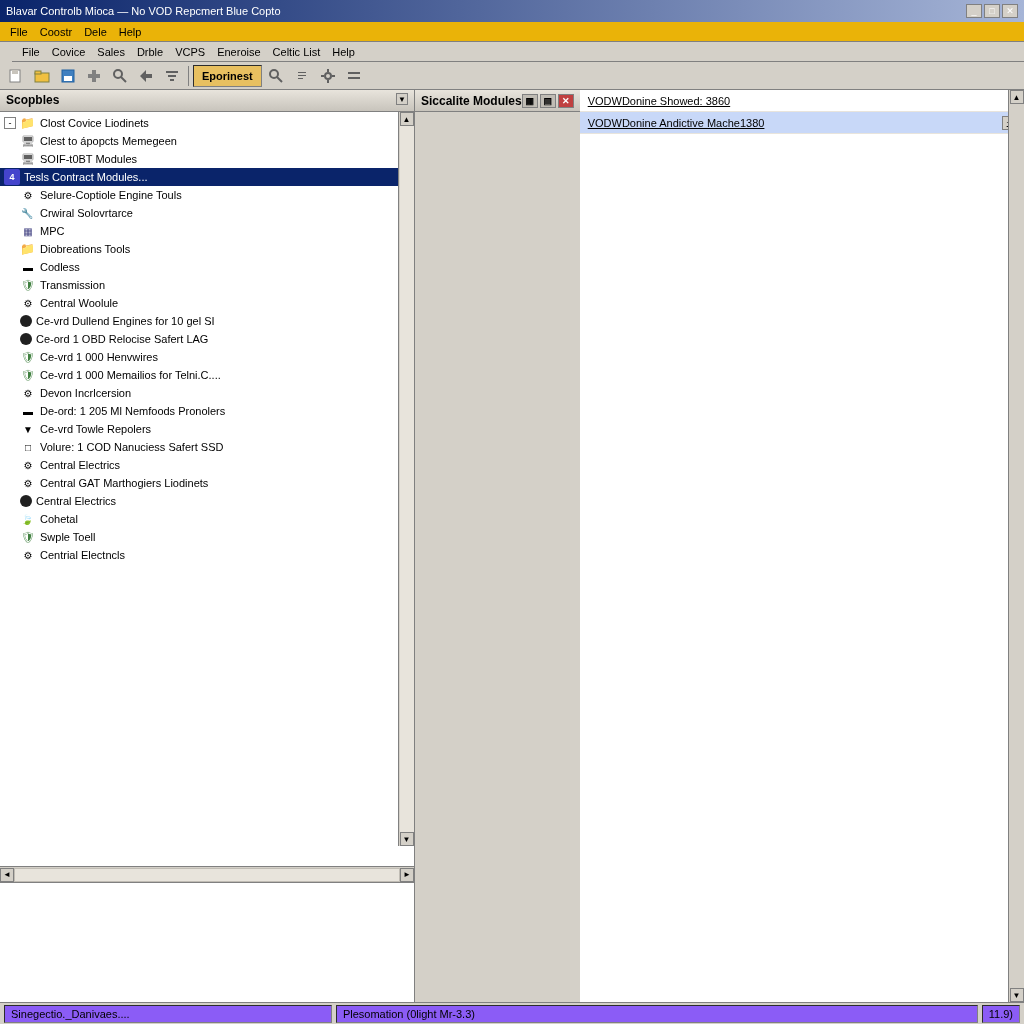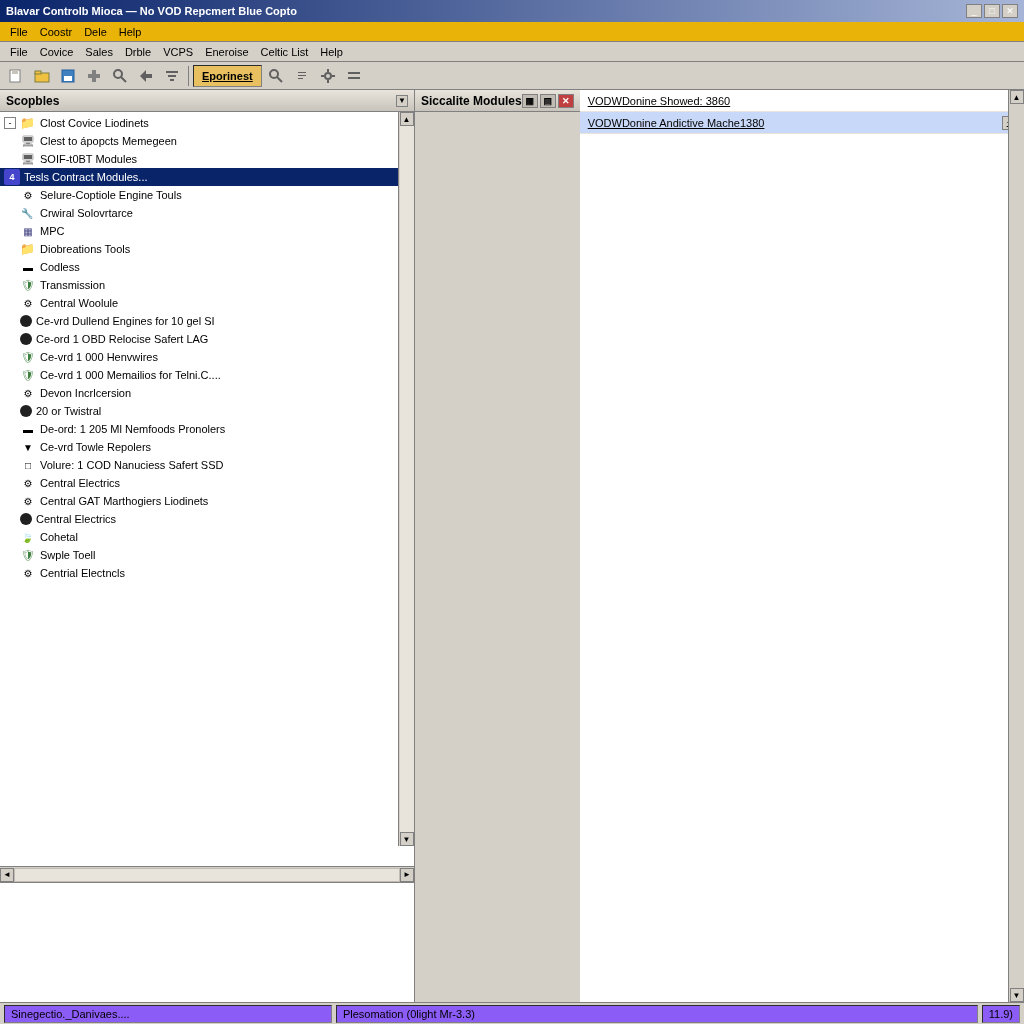--- a/index.html
+++ b/index.html
@@ -17,21 +17,21 @@
       background: linear-gradient(to right, #0a246a, #a6b5d7);
       color: white;
       padding: 3px 6px;
       display: flex;
       align-items: center;
       justify-content: space-between;
       height: 22px;
     }
     .title-bar-text {
       font-size: 11px;
-      font-weight: bold;
+      font-weight: normal;
     }
     .title-bar-buttons {
       display: flex;
       gap: 2px;
     }
     .title-btn {
       width: 16px;
       height: 14px;
       background: #d4d0c8;
       border: 1px solid #808080;
@@ -58,20 +58,21 @@
     }
 
     
     .menu-bar2 {
       background: #d4d0c8;
       display: flex;
       align-items: center;
       height: 20px;
       padding: 0 4px;
       border-bottom: 1px solid #808080;
+      margin-left: 12px;
     }
 
     
     .toolbar {
       background: #d4d0c8;
       display: flex;
       align-items: center;
       height: 28px;
       padding: 2px 4px;
       border-bottom: 1px solid #808080;
@@ -80,21 +81,20 @@
     .toolbar-btn {
       width: 24px;
       height: 22px;
       background: #d4d0c8;
       border: 1px solid transparent;
       display: flex;
       align-items: center;
       justify-content: center;
       cursor: pointer;
       font-size: 10px;
-      text-decoration: underline;
     }
     .toolbar-btn-active {
       background: #e8c060;
       border: 1px inset #808080;
       padding: 2px 8px;
       width: auto;
       font-size: 11px;
       font-weight: bold;
     }
     .toolbar-separator {
@@ -118,21 +118,20 @@
       flex-direction: column;
       border-right: 1px solid #808080;
     }
     .panel-header {
       background: linear-gradient(to bottom, #e8e4dc, #c8c4bc);
       border-bottom: 1px solid #808080;
       padding: 3px 6px;
       font-weight: bold;
       font-size: 12px;
       display: flex;
-      align-items: center;
       justify-content: space-between;
       height: 22px;
     }
     .panel-scroll-btn {
       width: 12px;
       height: 12px;
       background: #d4d0c8;
       border: 1px solid #808080;
       display: flex;
       align-items: center;
@@ -534,24 +533,20 @@
         <div class="tree-item level4">
           <span class="tree-icon icon-shield">🛡</span>
           <span>Ce-vrd 1 000 Memailios for Telni.C....</span>
         </div>
 
         <div class="tree-item level4">
           <span class="tree-icon">⚙</span>
           <span>Devon Incrlcersion</span>
         </div>
 
-        <div class="tree-item level4">
-          <span class="tree-icon" style="display:inline-block;width:12px;height:12px;border-radius:50%;background:#202020;margin-right:4px;"></span>
-          <span>20 or Twistral</span>
-        </div>
 
         <div class="tree-item level4">
           <span class="tree-icon">▬</span>
           <span>De-ord: 1 205 Ml Nemfoods Pronolers</span>
         </div>
 
         <div class="tree-item level4">
           <span class="tree-icon">▼</span>
           <span>Ce-vrd Towle Repolers</span>
         </div>

